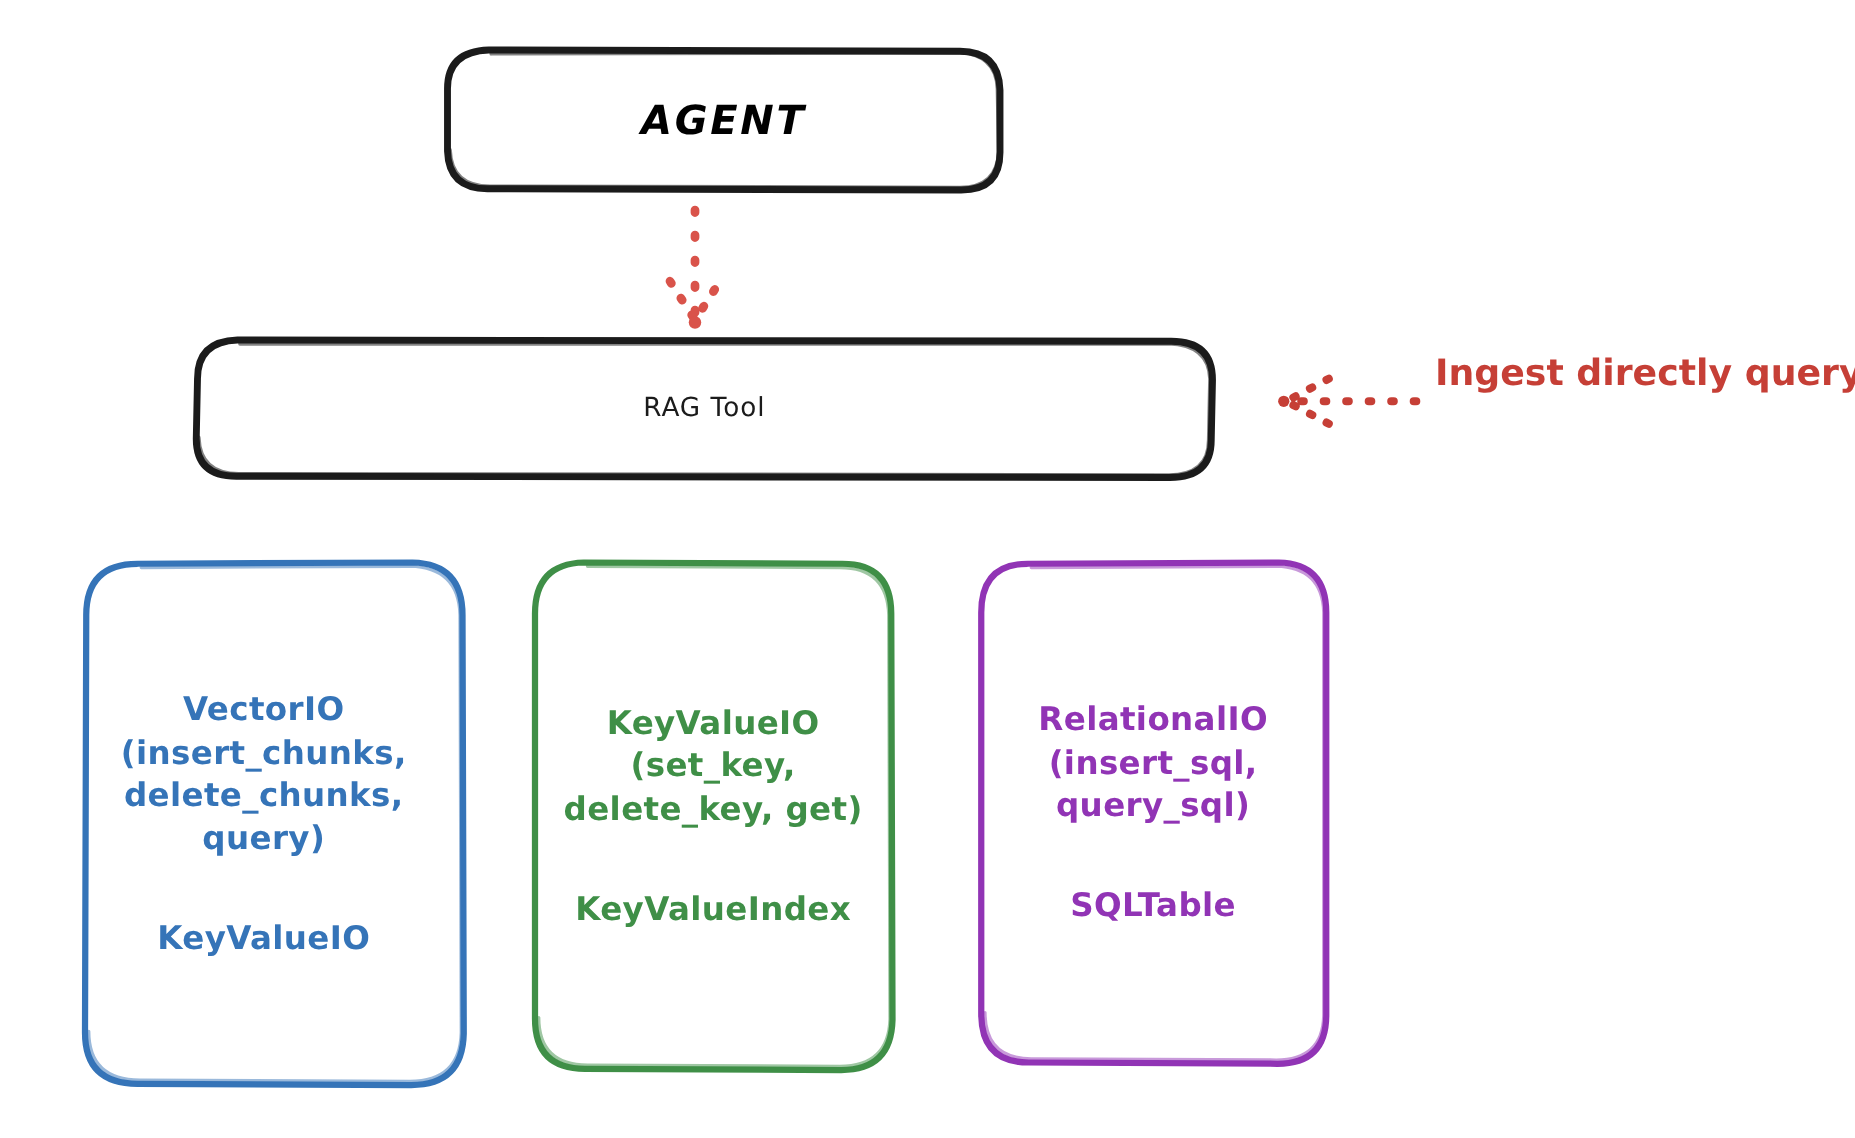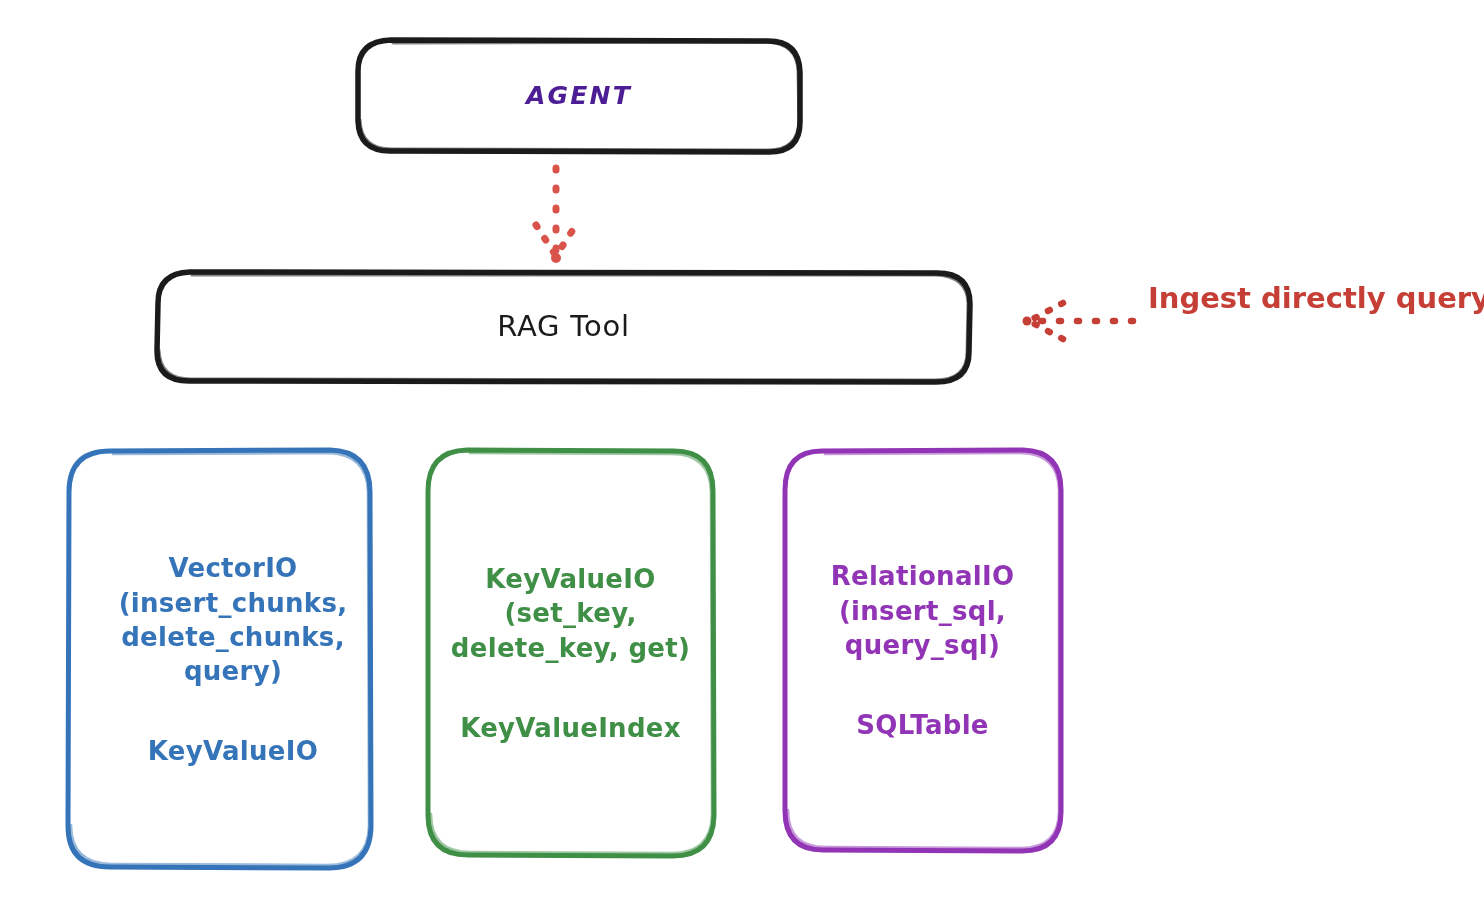--- a/index.html
+++ b/index.html
@@ -43,37 +43,37 @@
 
   
   #agent-node {
     left: 357px;
     top: 39px;
     width: 444px;
     height: 115px;
   }
   #agent-node .node-label {
     font-family: "DejaVu Sans", sans-serif;
-    font-size: 25px;
+    font-size: 32px;
     font-style: italic;
     font-weight: 600;
     letter-spacing: 2.2px;
-    color: #4c1d95;
+    color: #000000;
   }
 
   
   #ragtool-node {
     left: 156px;
     top: 271px;
     width: 815px;
     height: 112px;
   }
   #ragtool-node .node-label {
     font-family: "DejaVu Sans", sans-serif;
-    font-size: 29px;
+    font-size: 21px;
     font-weight: 500;
     letter-spacing: 0.8px;
     color: #1b1b1b;
   }
 
   
   .store-node {
     flex-direction: column;
     padding: 0 14px;
   }
@@ -81,21 +81,21 @@
     font-size: 26px;
     font-weight: 600;
     line-height: 1.32;
     letter-spacing: 0.3px;
   }
   .store-node .store-sub {
     margin-top: 46px;
   }
 
   #vectorio-node {
-    left: 74px;
+    left: 52px;
     top: 450px;
     width: 304px;
     height: 420px;
     padding-left: 28px;
   }
   #vectorio-node .node-label { color: #3574b8; }
 
   #keyvalueio-node {
     left: 427px;
     top: 450px;

